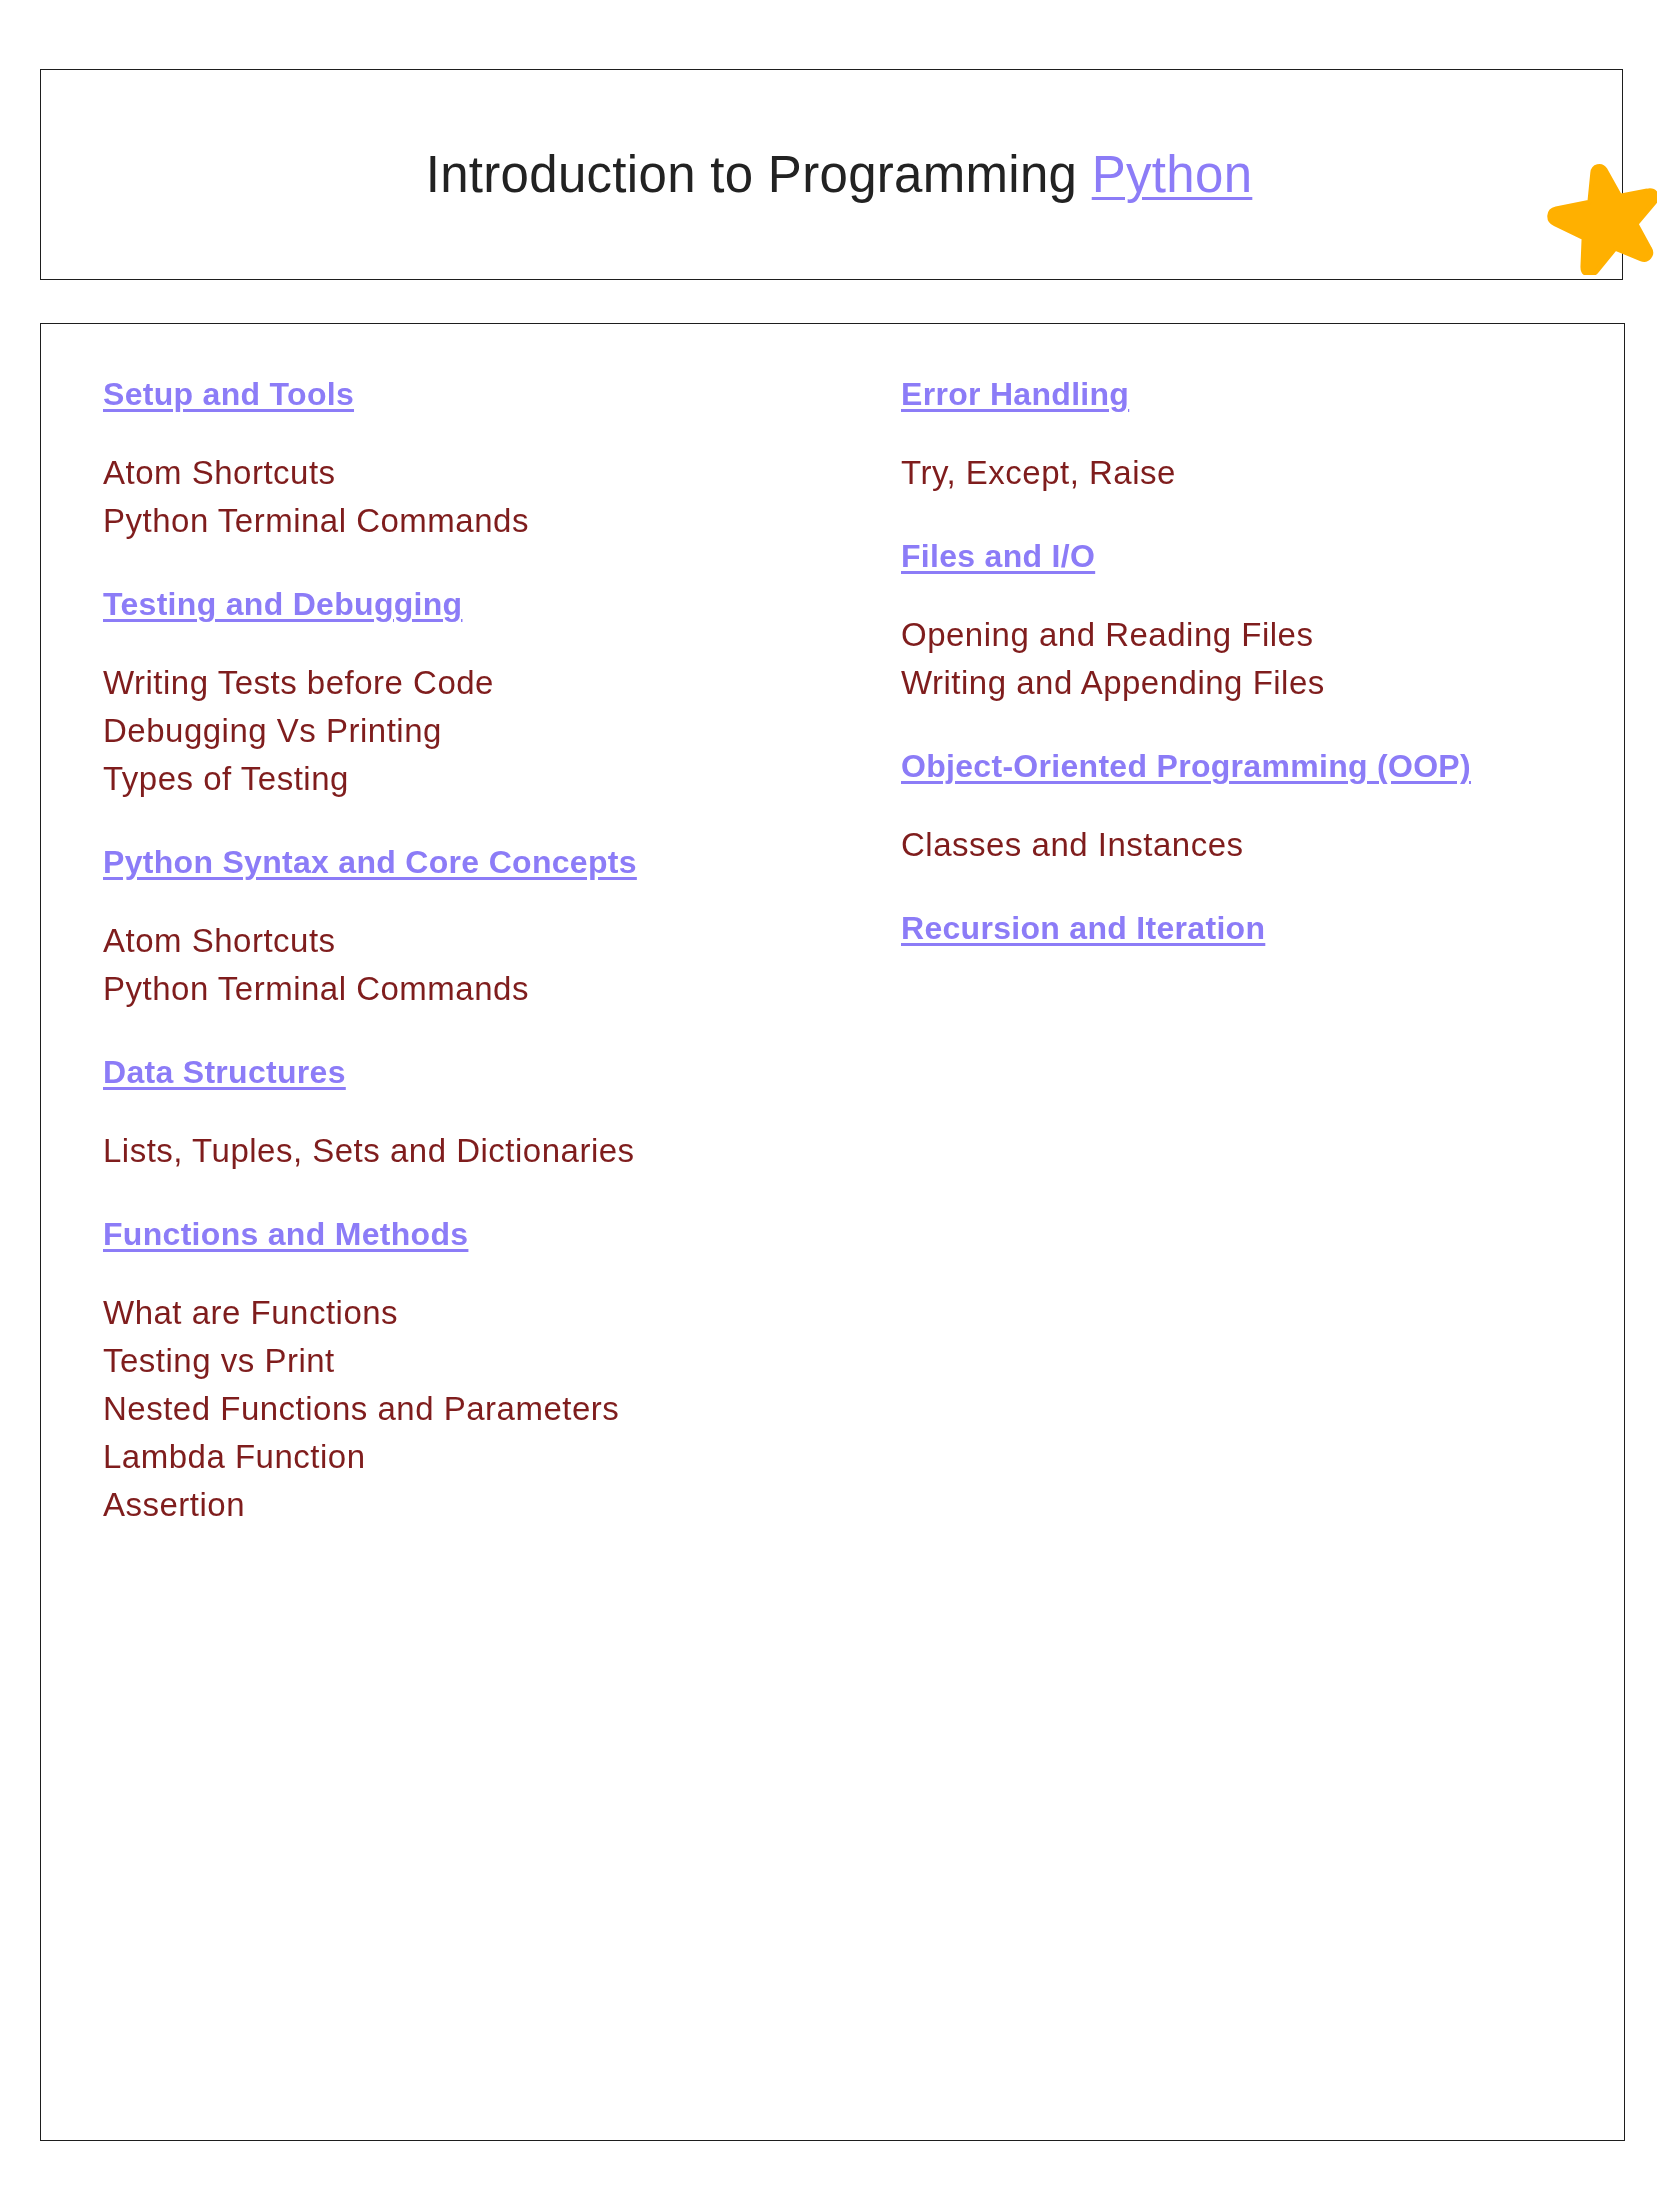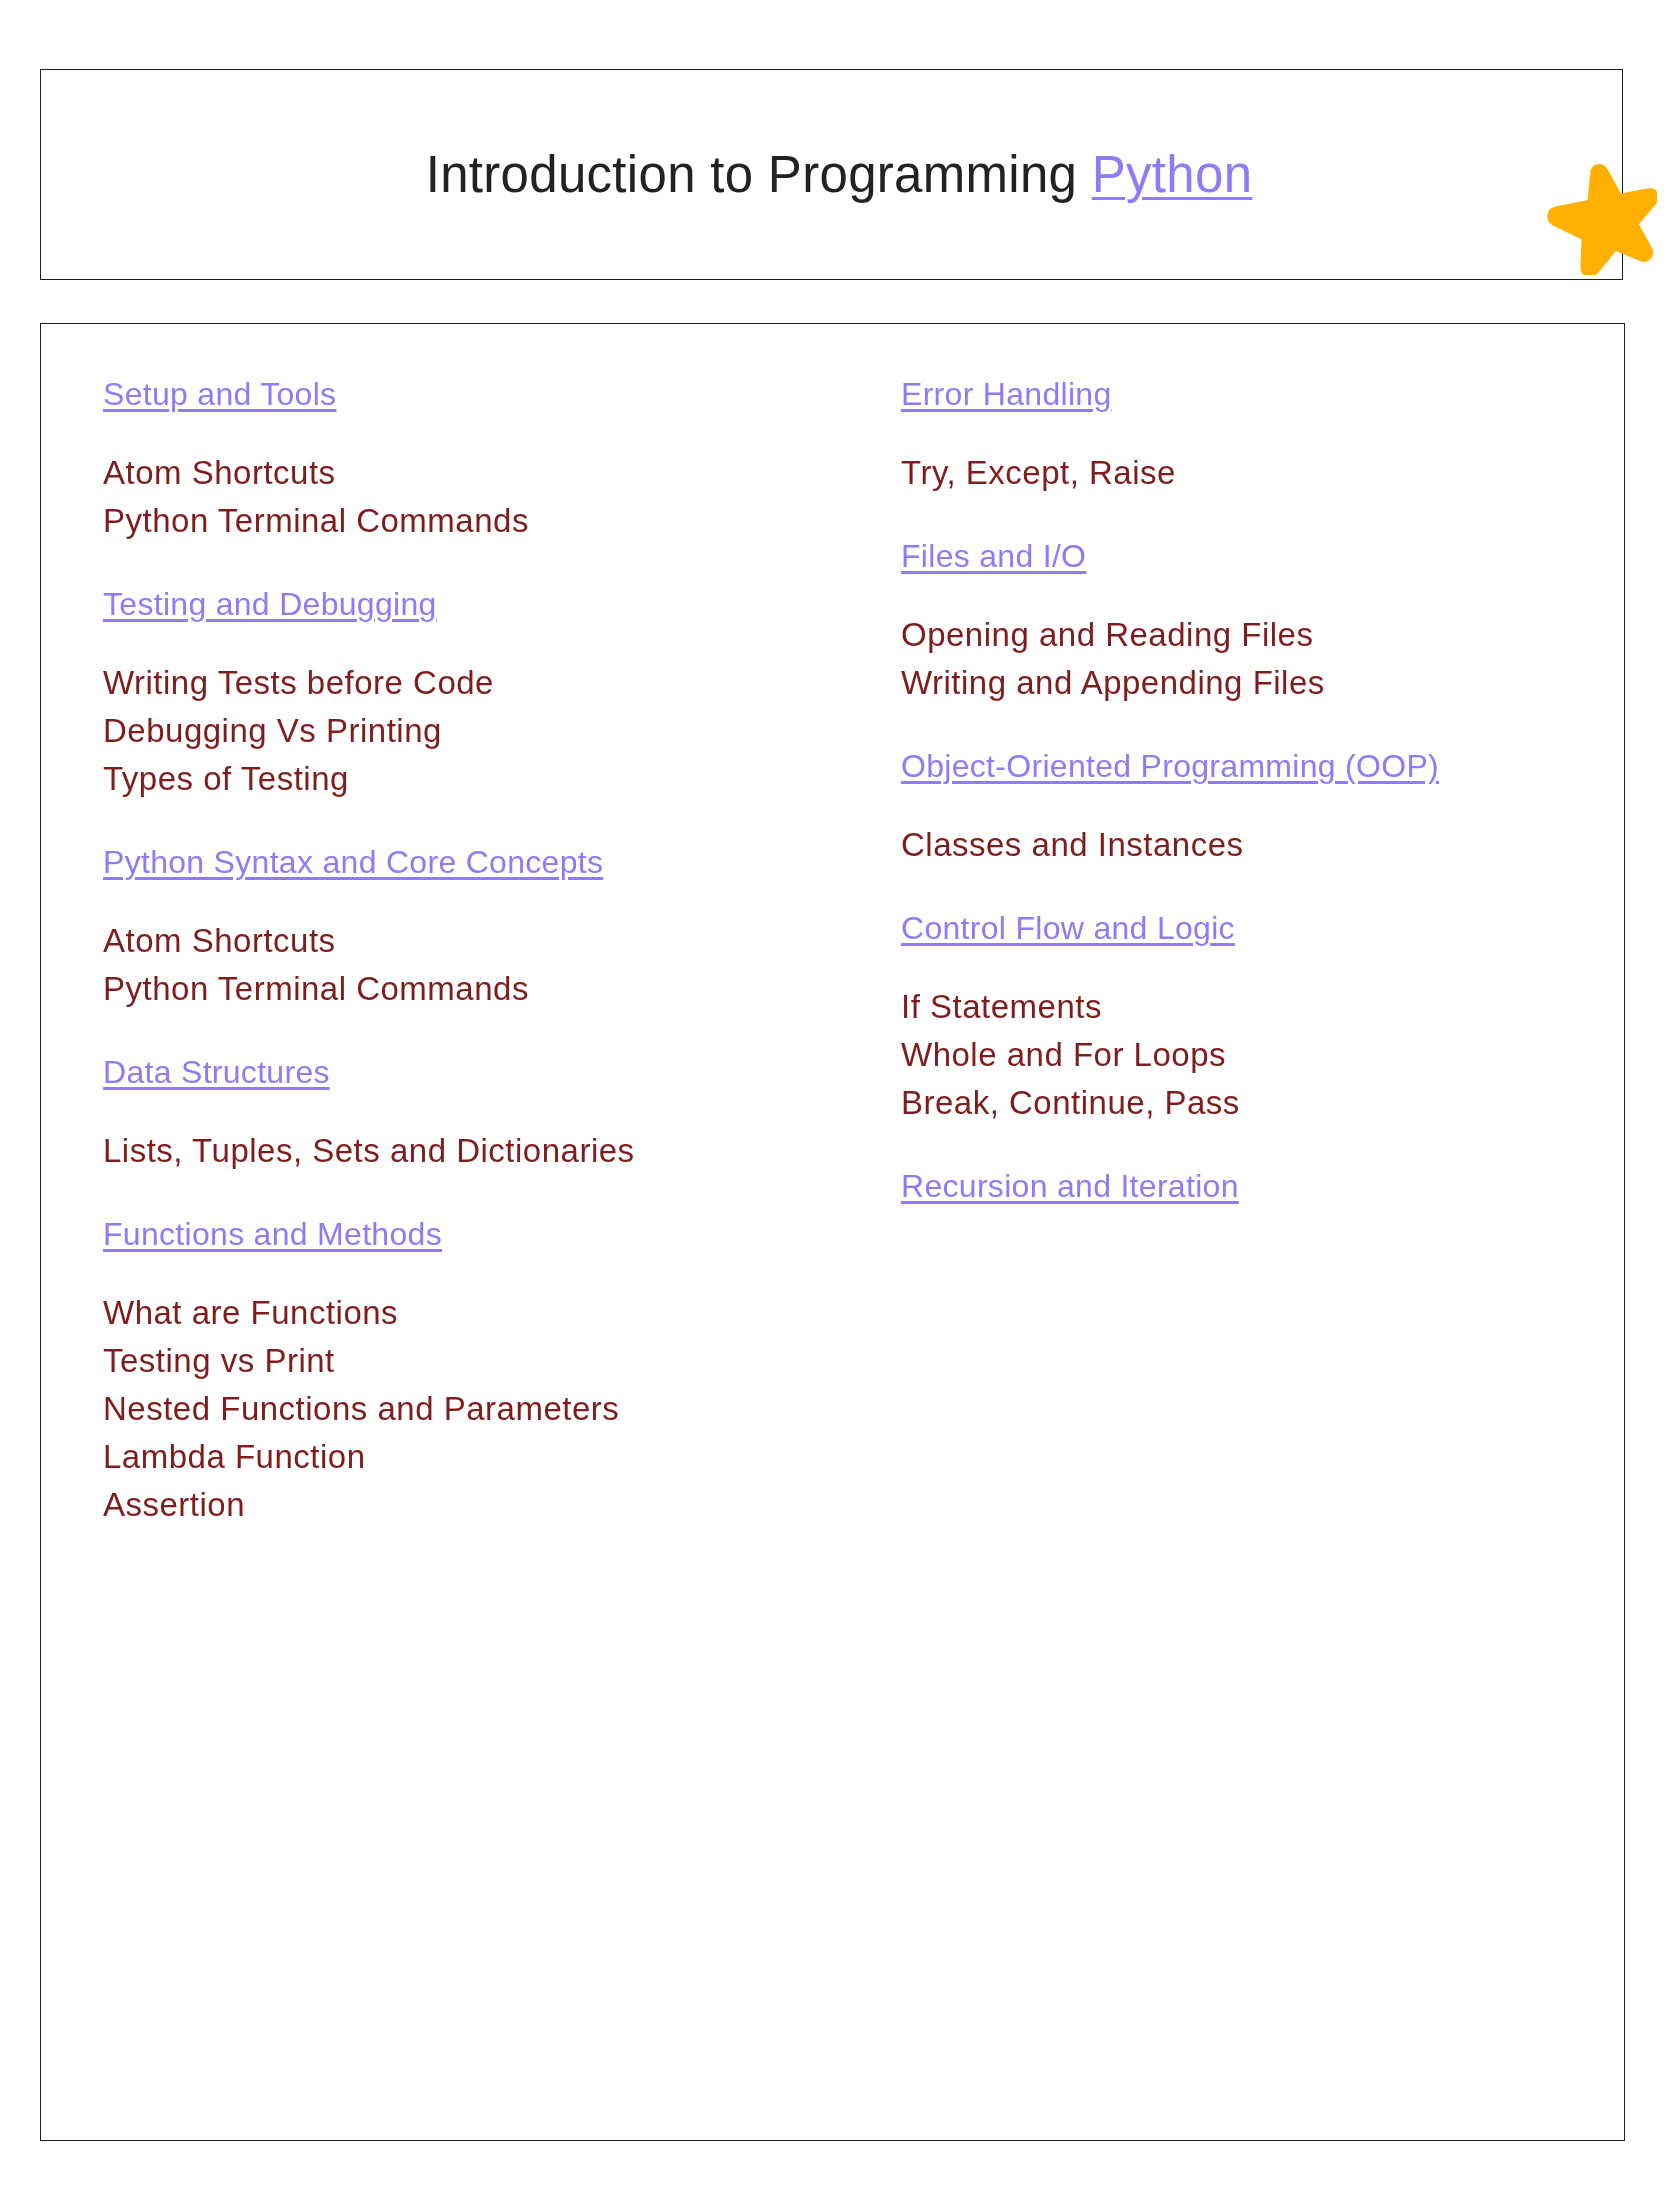--- a/index.html
+++ b/index.html
@@ -62,21 +62,21 @@
     .column {
       position: absolute;
       top: 373px;
     }
     .col-left { left: 103px; width: 753px; }
     .col-right { left: 901px; width: 702px; }
     .section { margin: 0; }
     .section-heading {
       display: inline-block;
       font-size: 32px;
-      font-weight: normal;
+      font-weight: bold;
       line-height: 43px;
       color: #8c7cf7;
       text-decoration: underline;
       text-decoration-thickness: 2.6px;
       text-underline-offset: 4.3px;
       letter-spacing: 0.3px;
       margin: 0 0 33px 0;
     }
     .item-list {
       list-style: none;
@@ -157,24 +157,16 @@
       <li class="item">Writing and Appending Files</li>
     </ul>
   </div>
   <div class="section">
     <a class="section-heading">Object-Oriented Programming (OOP)</a>
     <ul class="item-list">
       <li class="item">Classes and Instances</li>
     </ul>
   </div>
   <div class="section">
-    <a class="section-heading">Control Flow and Logic</a>
-    <ul class="item-list">
-      <li class="item">If Statements</li>
-      <li class="item">Whole and For Loops</li>
-      <li class="item">Break, Continue, Pass</li>
-    </ul>
-  </div>
-  <div class="section">
     <a class="section-heading">Recursion and Iteration</a>
   </div>
 </div>
 
 
 </body></html>

